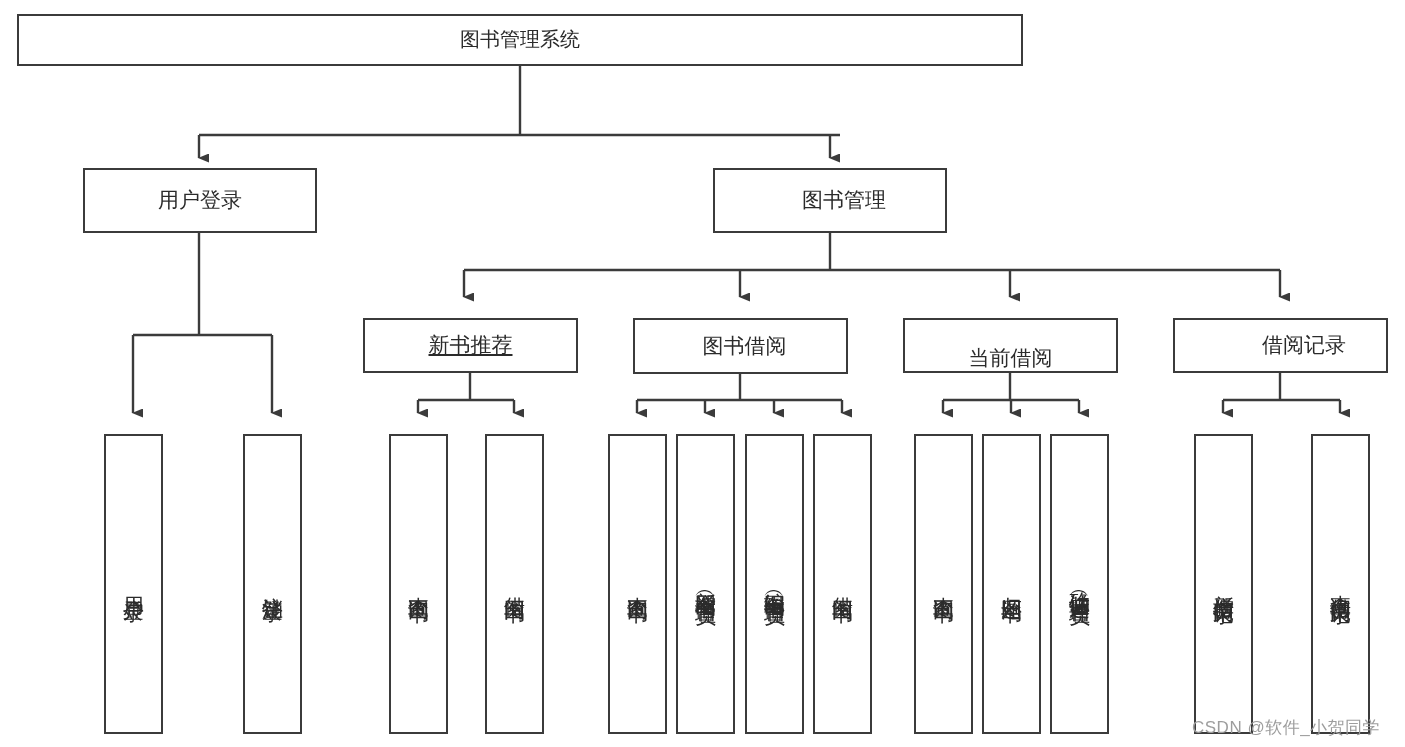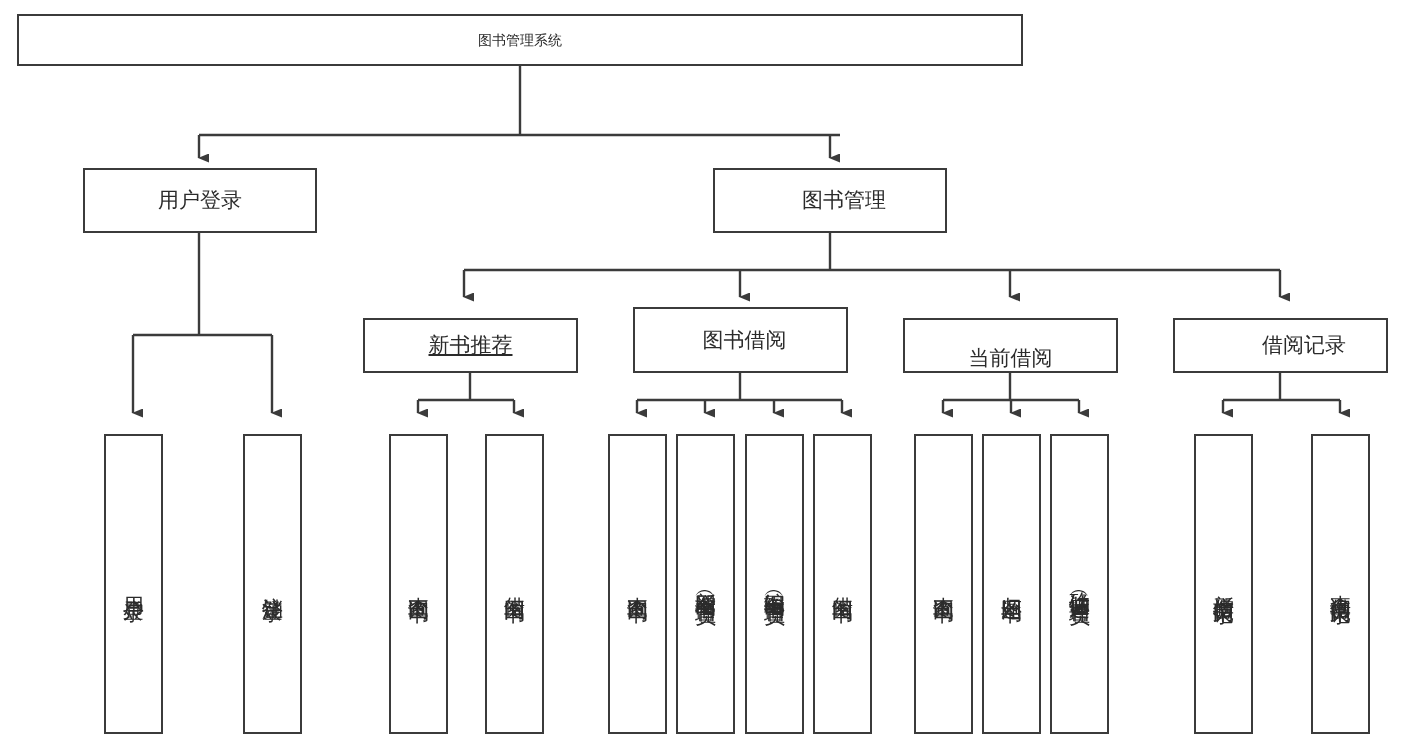--- a/index.html
+++ b/index.html
@@ -34,21 +34,21 @@
     display: flex;
     align-items: center;
     justify-content: center;
     text-align: center;
     line-height: 1.18;
   }
   .node.h {
     font-size: 21px;
   }
   .node.root {
-    font-size: 14px;
+    font-size: 20px;
   }
   .node.v {
     writing-mode: vertical-rl;
     text-orientation: upright;
     font-size: 21px;
     letter-spacing: 2px;
     padding: 4px 0;
     line-height: 1.05;
   }
   .node.v > span {
@@ -126,21 +126,21 @@
   <div class="node h" style="left:83px; top:168px; width:234px; height:65px;">
     <span>用户登录</span>
   </div>
   <div class="node h" style="left:713px; top:168px; width:234px; height:65px;padding-left:28px;">
     <span>图书管理</span>
   </div>
 
   <div class="node h" style="left:363px; top:318px; width:215px; height:55px;text-decoration:underline;">
     <span>新书推荐</span>
   </div>
-  <div class="node h" style="left:633px; top:307px; width:215px; height:66px;padding-left:8px;">
+  <div class="node h" style="left:633px; top:318px; width:215px; height:56px;padding-left:8px;">
     <span>图书借阅</span>
   </div>
   <div class="node h" style="left:903px; top:318px; width:215px; height:55px;align-items:flex-end;">
     <span>当前借阅</span>
   </div>
   <div class="node h" style="left:1173px; top:318px; width:215px; height:55px;padding-left:47px;">
     <span>借阅记录</span>
   </div>
 
   <div class="node v" style="left:104px; top:434px; width:59px; height:300px;">
@@ -180,14 +180,15 @@
     <span>确认归还（管理员）</span>
   </div>
 
   <div class="node v" style="left:1194px; top:434px; width:59px; height:300px;">
     <span>新增借阅记录</span>
   </div>
   <div class="node v" style="left:1311px; top:434px; width:59px; height:300px;">
     <span>查询借阅记录</span>
   </div>
 
+  <div class="watermark" style="left:1192px; top:716px;">CSDN @软件_小贺同学</div>
 
 </div>
 
 </body></html>

